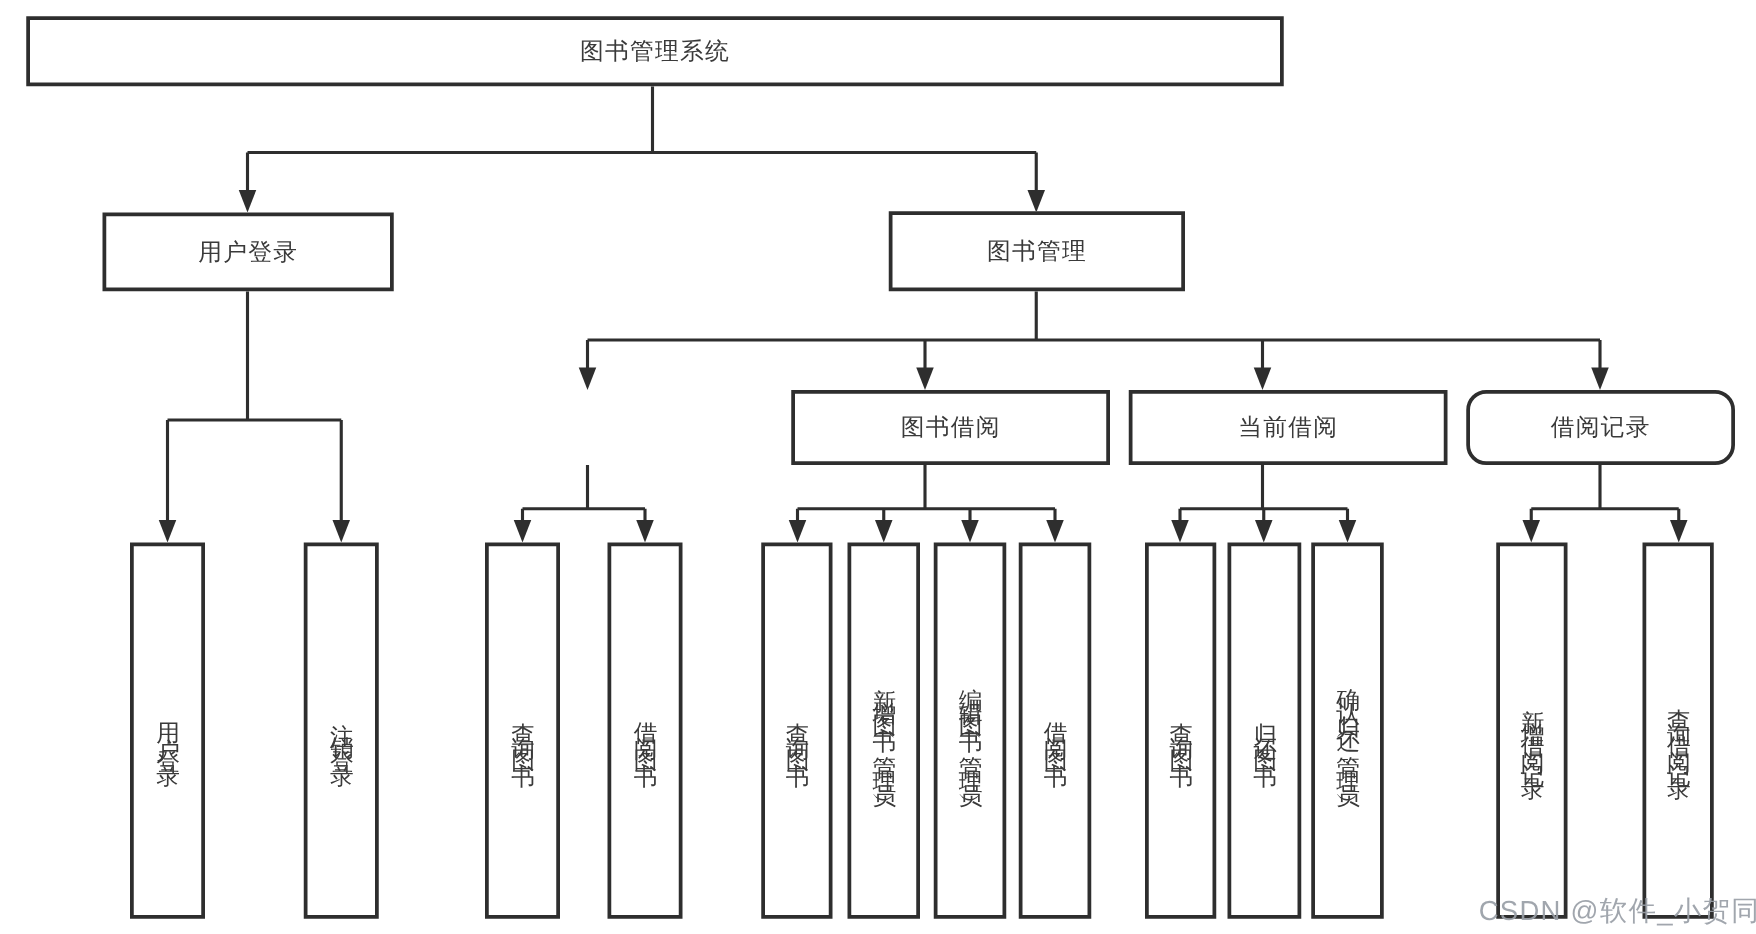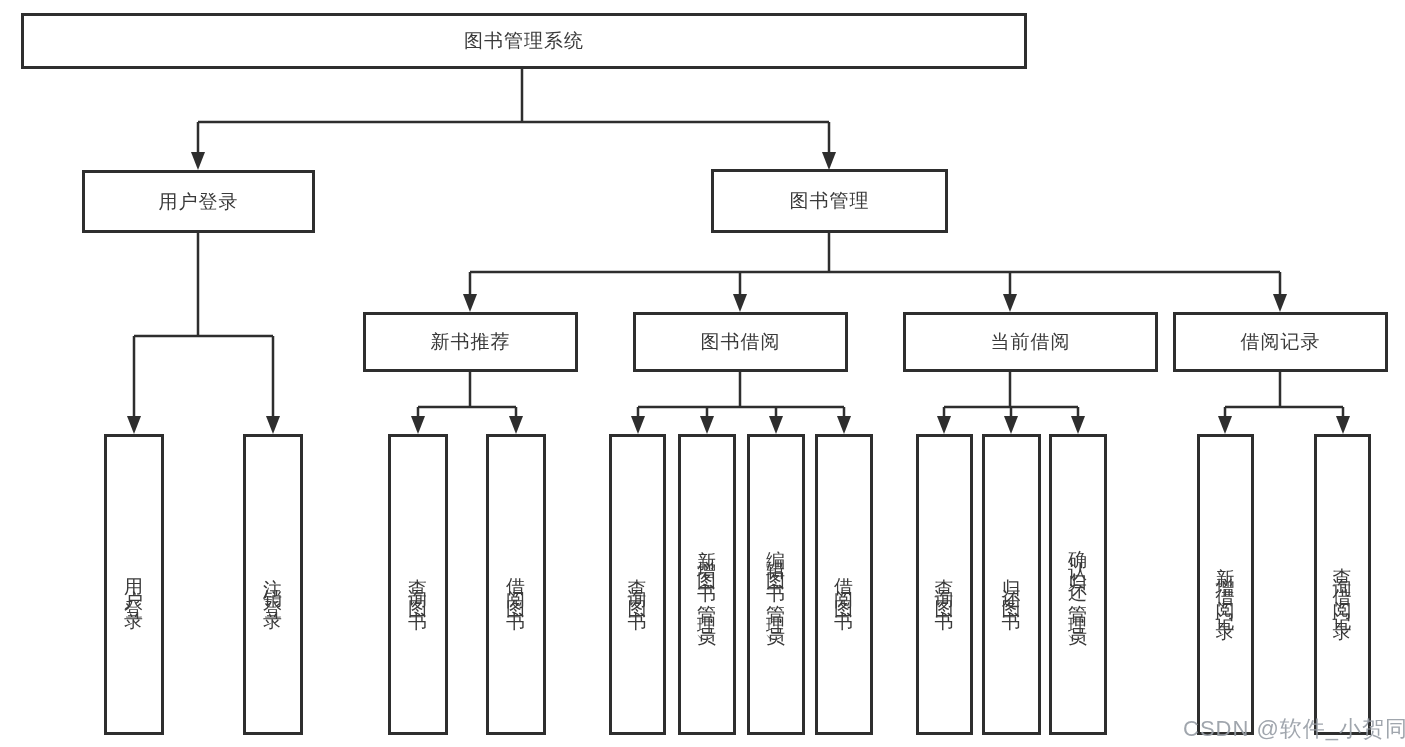--- a/index.html
+++ b/index.html
@@ -66,30 +66,27 @@
     <span class="hl">图书管理系统</span>
   </div>
 
   <div class="box" style="left:82px;top:170px;width:233px;height:63px;">
     <span class="hl">用户登录</span>
   </div>
   <div class="box" style="left:711px;top:169px;width:237px;height:64px;font-family:Liberation Serif, serif;">
     <span class="hl">图书管理</span>
   </div>
 
-  <div class="box" style="left:363px;top:312px;width:215px;height:60px;">
-    <span class="hl">新书推荐</span>
-  </div>
-  <div class="box" style="left:633px;top:312px;width:215px;height:60px;">
+  <div class="box" style="left:633px;top:312px;width:255px;height:60px;">
     <span class="hl">图书借阅</span>
   </div>
   <div class="box" style="left:903px;top:312px;width:255px;height:60px;">
     <span class="hl">当前借阅</span>
   </div>
-  <div class="box" style="left:1173px;top:312px;width:215px;height:60px;">
+  <div class="box" style="left:1173px;top:312px;width:215px;height:60px;border-radius:16px;">
     <span class="hl">借阅记录</span>
   </div>
 
   <div class="box" style="left:104px;top:434px;width:60px;height:301px;">
     <span class="vl">用户登录</span>
   </div>
   <div class="box" style="left:243px;top:434px;width:60px;height:301px;">
     <span class="vl">注销登录</span>
   </div>
 

